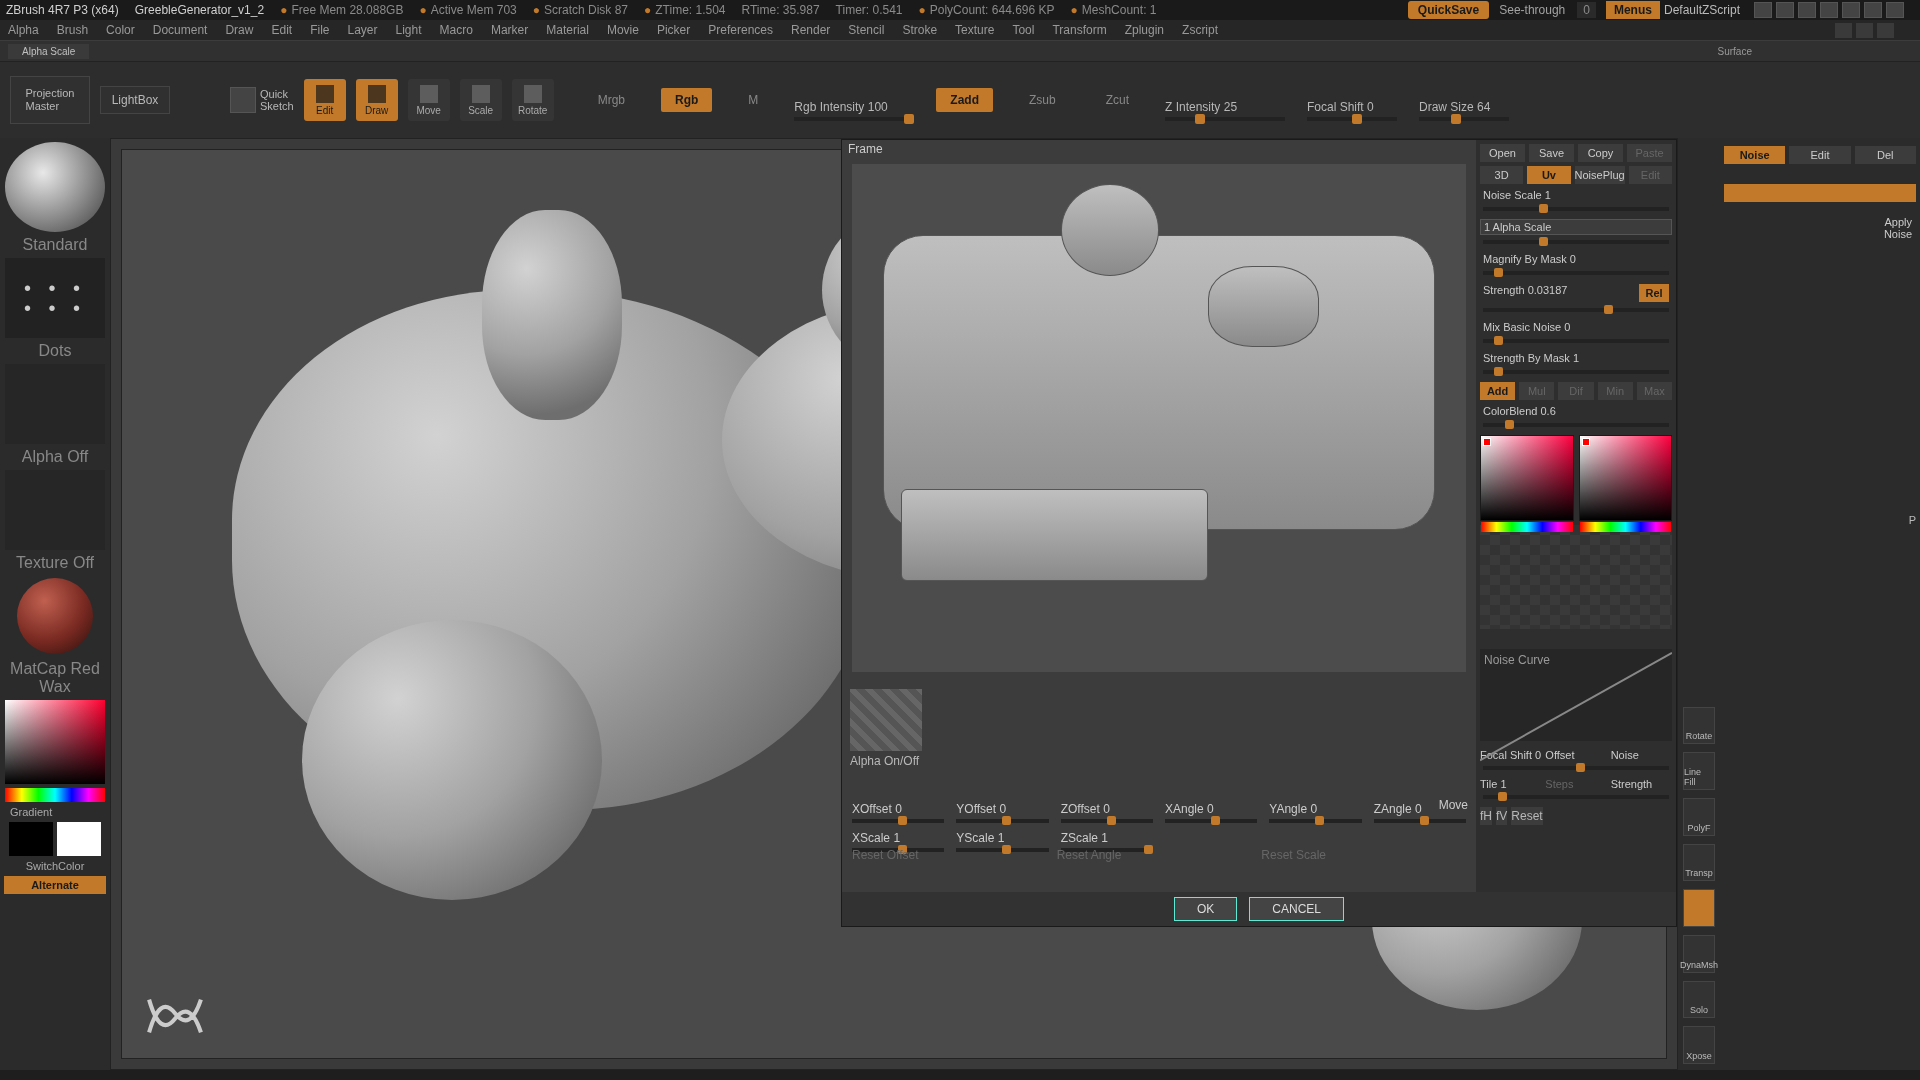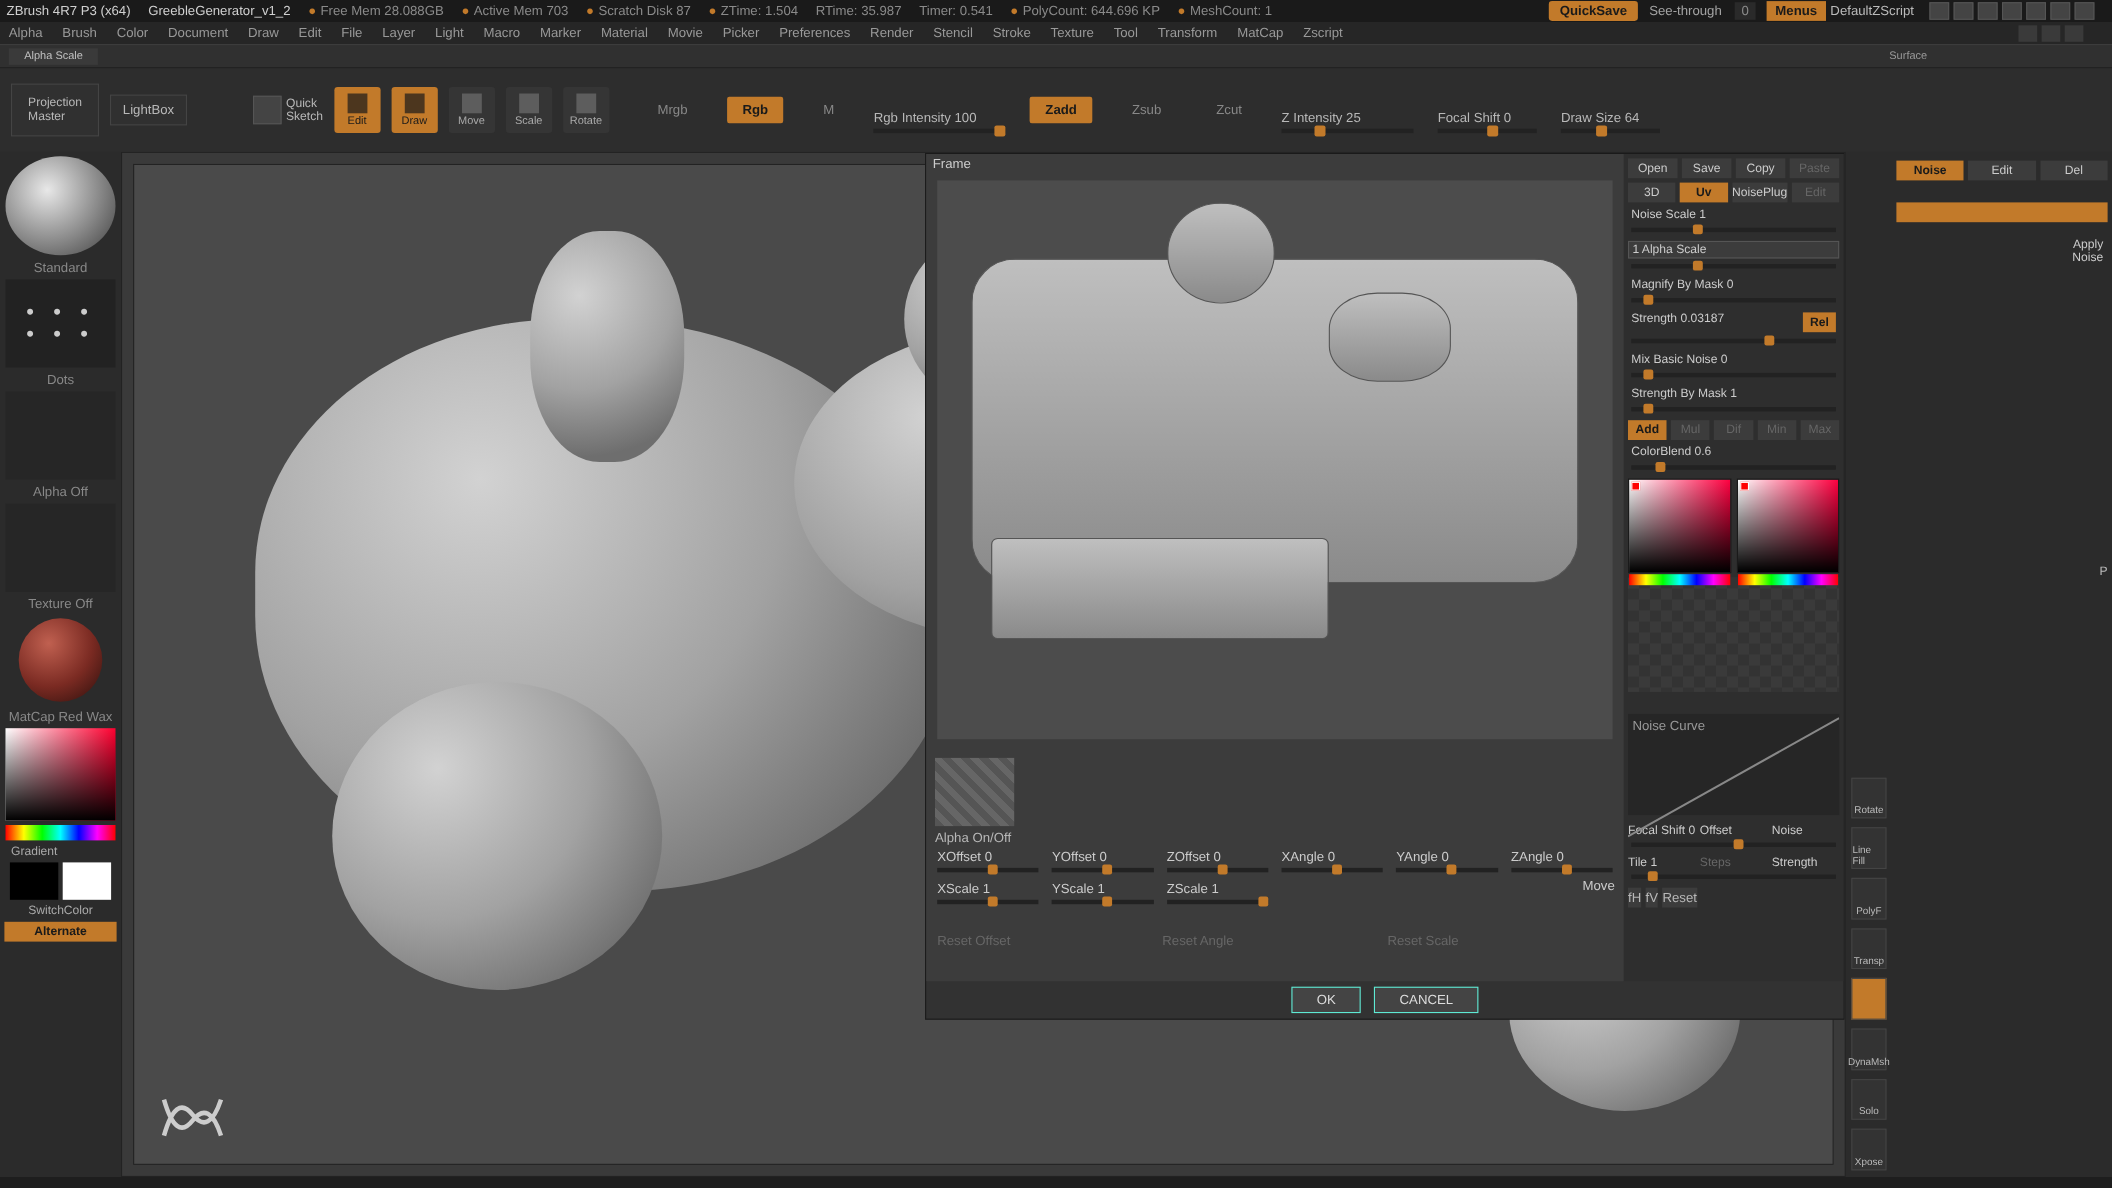--- a/index.html
+++ b/index.html
@@ -57,21 +57,21 @@
   .slgroup .track { height: 4px; width: 120px; background: #222; position: relative; }
   .slgroup .thumb { position: absolute; top: -3px; width: 10px; height: 10px; background: #c27a2a; border-radius: 2px; }
 
   .topright-buf { flex: 1; }
 
   
   .main { display: flex; height: calc(1080px - 20px - 20px - 22px - 76px - 10px); }
 
   .leftpanel { width: 110px; background: #2b2b2b; padding: 4px; display: flex; flex-direction: column; gap: 4px; font-size: 11px; text-align: center; }
   .swatch { width: 100px; height: 90px; background: radial-gradient(circle at 38% 34%, #e8e8e8, #8a8a8a 55%, #555 85%); border-radius: 50%; margin: 0 auto; }
-  .caption { color: #888; font-size: 12px; }
+  .caption { color: #888; font-size: 16px; }
   .dots { width: 100px; height: 80px; background: #222; margin: 0 auto; position: relative; }
   .dots::before { content: "• • •\A• • •"; white-space: pre; color: #ccc; position: absolute; inset: 0; display: flex; align-items: center; justify-content: center; font-size: 20px; line-height: 20px; letter-spacing: 6px; }
   .empty { width: 100px; height: 80px; background: #262626; margin: 0 auto; }
   .matball { width: 76px; height: 76px; border-radius: 50%; margin: 2px auto; background: radial-gradient(circle at 36% 30%, #c06050, #7a2a22 55%, #3a1410 90%); }
   .picker { width: 100px; height: 84px; margin: 0 auto; position: relative; background:
     linear-gradient(to bottom, rgba(0,0,0,0), rgba(0,0,0,1)),
     linear-gradient(to right, #fff, #ff0030);
   }
   .hue { width: 100px; height: 14px; margin: 0 auto; background: linear-gradient(to right, #f00,#ff0,#0f0,#0ff,#00f,#f0f,#f00); }
   .grd { text-align: left; padding-left: 6px; font-size: 11px; color: #aaa; }
@@ -104,21 +104,21 @@
   .nm-left { flex: 1; background: #3c3c3c; position: relative; }
   .nm-left .frame-lbl { position: absolute; top: 2px; left: 6px; color: #ccc; }
   .concept { position: absolute; inset: 24px 10px 220px 10px; background: #4c4c4c; overflow: hidden; }
   .greeble { position: absolute; background: linear-gradient(#bfbfbf,#8a8a8a); border: 1px solid #555; border-radius: 6px; }
   .g1 { left: 5%; top: 14%; width: 90%; height: 58%; border-radius: 40px; }
   .g2 { left: 34%; top: 4%; width: 16%; height: 18%; border-radius: 50%; }
   .g3 { left: 58%; top: 20%; width: 18%; height: 16%; border-radius: 40%; }
   .g4 { left: 8%; top: 64%; width: 50%; height: 18%; }
   .nm-alpha { position: absolute; left: 8px; bottom: 124px; width: 86px; }
   .nm-alpha .th { width: 72px; height: 62px; background: repeating-linear-gradient(45deg,#555,#555 6px,#666 6px,#666 12px); margin-bottom: 3px; }
-  .nm-sliders { position: absolute; left: 0; right: 0; bottom: 66px; padding: 4px 10px; display: grid; grid-template-columns: repeat(6, 1fr); gap: 8px 12px; color: #ccc; }
+  .nm-sliders { position: absolute; left: 0; right: 0; bottom: 36px; padding: 4px 10px; display: grid; grid-template-columns: repeat(6, 1fr); gap: 8px 12px; color: #ccc; }
   .nm-sl { display: flex; flex-direction: column; gap: 3px; }
   .nm-sl .tr { height: 4px; background: #222; position: relative; }
   .nm-sl .tr i { position: absolute; top: -3px; width: 9px; height: 9px; background: #c27a2a; border-radius: 2px; }
   .nm-resets { position: absolute; left: 0; right: 0; bottom: 30px; padding: 0 10px; display: grid; grid-template-columns: repeat(3, 1fr); color: #666; }
   .nm-move { position: absolute; right: 8px; bottom: 80px; color: #ccc; }
   .nm-okrow { height: 34px; display: flex; justify-content: center; align-items: center; gap: 12px; }
   .btn { background: #444; padding: 4px 22px; border: 1px solid #5eead4; color: #ddd; font-size: 12px; }
 
   .nm-right { width: 200px; background: #2e2e2e; padding: 4px; display: flex; flex-direction: column; gap: 4px; }
   .chiprow { display: flex; gap: 4px; }
@@ -199,21 +199,21 @@
   <span>Material</span>
   <span>Movie</span>
   <span>Picker</span>
   <span>Preferences</span>
   <span>Render</span>
   <span>Stencil</span>
   <span>Stroke</span>
   <span>Texture</span>
   <span>Tool</span>
   <span>Transform</span>
-  <span>MatCap</span>
+  <span>Zplugin</span>
   <span>Zscript</span>
   <span class="fill"></span>
   <span class="tray">
     <span></span>
     <span></span>
     <span></span>
   </span>
 </div>
 
 <div class="statusrow">

